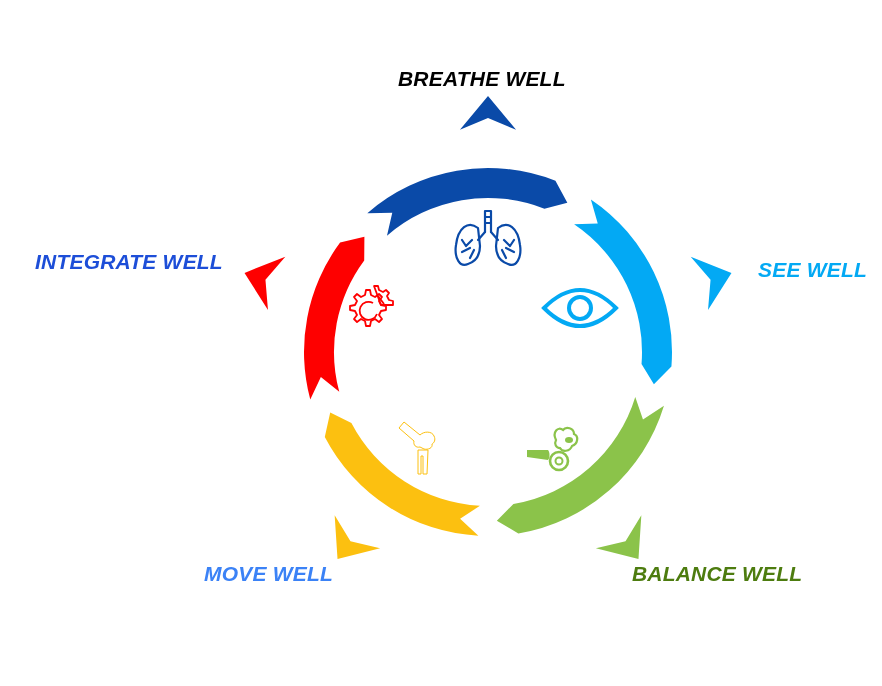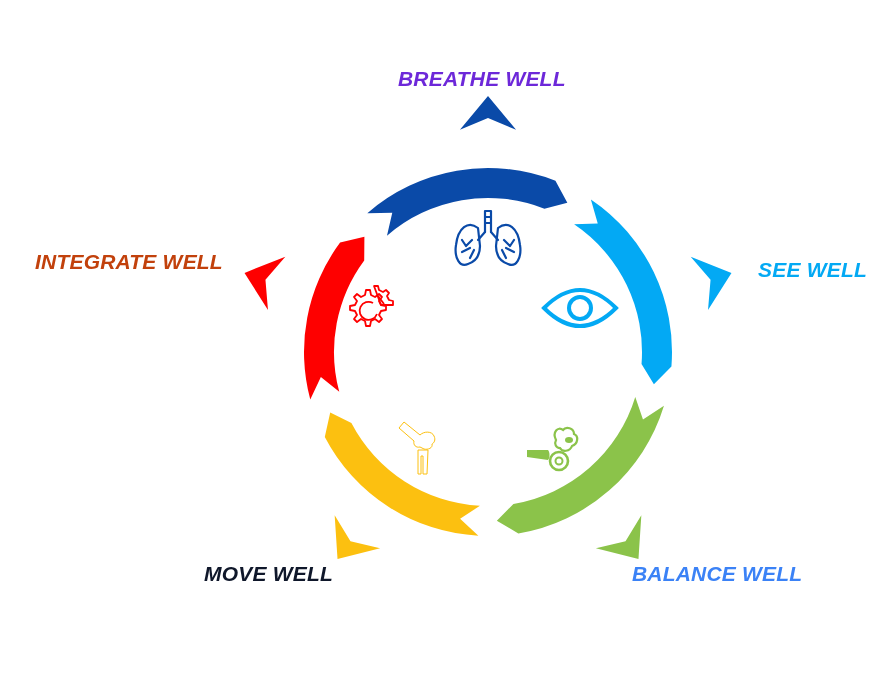--- a/index.html
+++ b/index.html
@@ -69,17 +69,17 @@
   <g id="icon-balance" stroke="#8bc34a">
     <path d="M527 450 L548 450 C550 452 550 458 548 460 L527 457 Z" stroke="none" fill="#8bc34a"></path>
     <circle cx="559" cy="461" r="9" fill="none" stroke-width="2.6" stroke="#8bc34a"></circle>
     <circle cx="559" cy="461" r="3.5" fill="none" stroke-width="2" stroke="#8bc34a"></circle>
     <path d="M556 440 C552 432 558 426 563 430 C566 426 574 428 574 434 C579 436 578 444 572 446 C570 452 562 452 560 448 C556 448 554 444 556 440 Z" fill="none" stroke-width="2.2" stroke="#8bc34a"></path>
     <ellipse cx="569" cy="440" rx="4" ry="3" stroke="none" fill="#8bc34a"></ellipse>
   </g>
 
 </svg>
 
-<div class="label" id="lbl-breathe" style="color: #6d28d9; text-align: center;">BREATHE WELL</div>
+<div class="label" id="lbl-breathe" style="color: #000000; text-align: center;">BREATHE WELL</div>
 <div class="label" id="lbl-see" style="color: rgb(3, 169, 244);">SEE WELL</div>
-<div class="label" id="lbl-balance" style="color: #3b82f6;">BALANCE WELL</div>
-<div class="label" id="lbl-move" style="color: #0f172a;">MOVE WELL</div>
-<div class="label" id="lbl-integrate" style="color: #c2410c;">INTEGRATE WELL</div>
+<div class="label" id="lbl-balance" style="color: #4d7c0f;">BALANCE WELL</div>
+<div class="label" id="lbl-move" style="color: #3b82f6;">MOVE WELL</div>
+<div class="label" id="lbl-integrate" style="color: #1d4ed8;">INTEGRATE WELL</div>
 
 </body></html>

